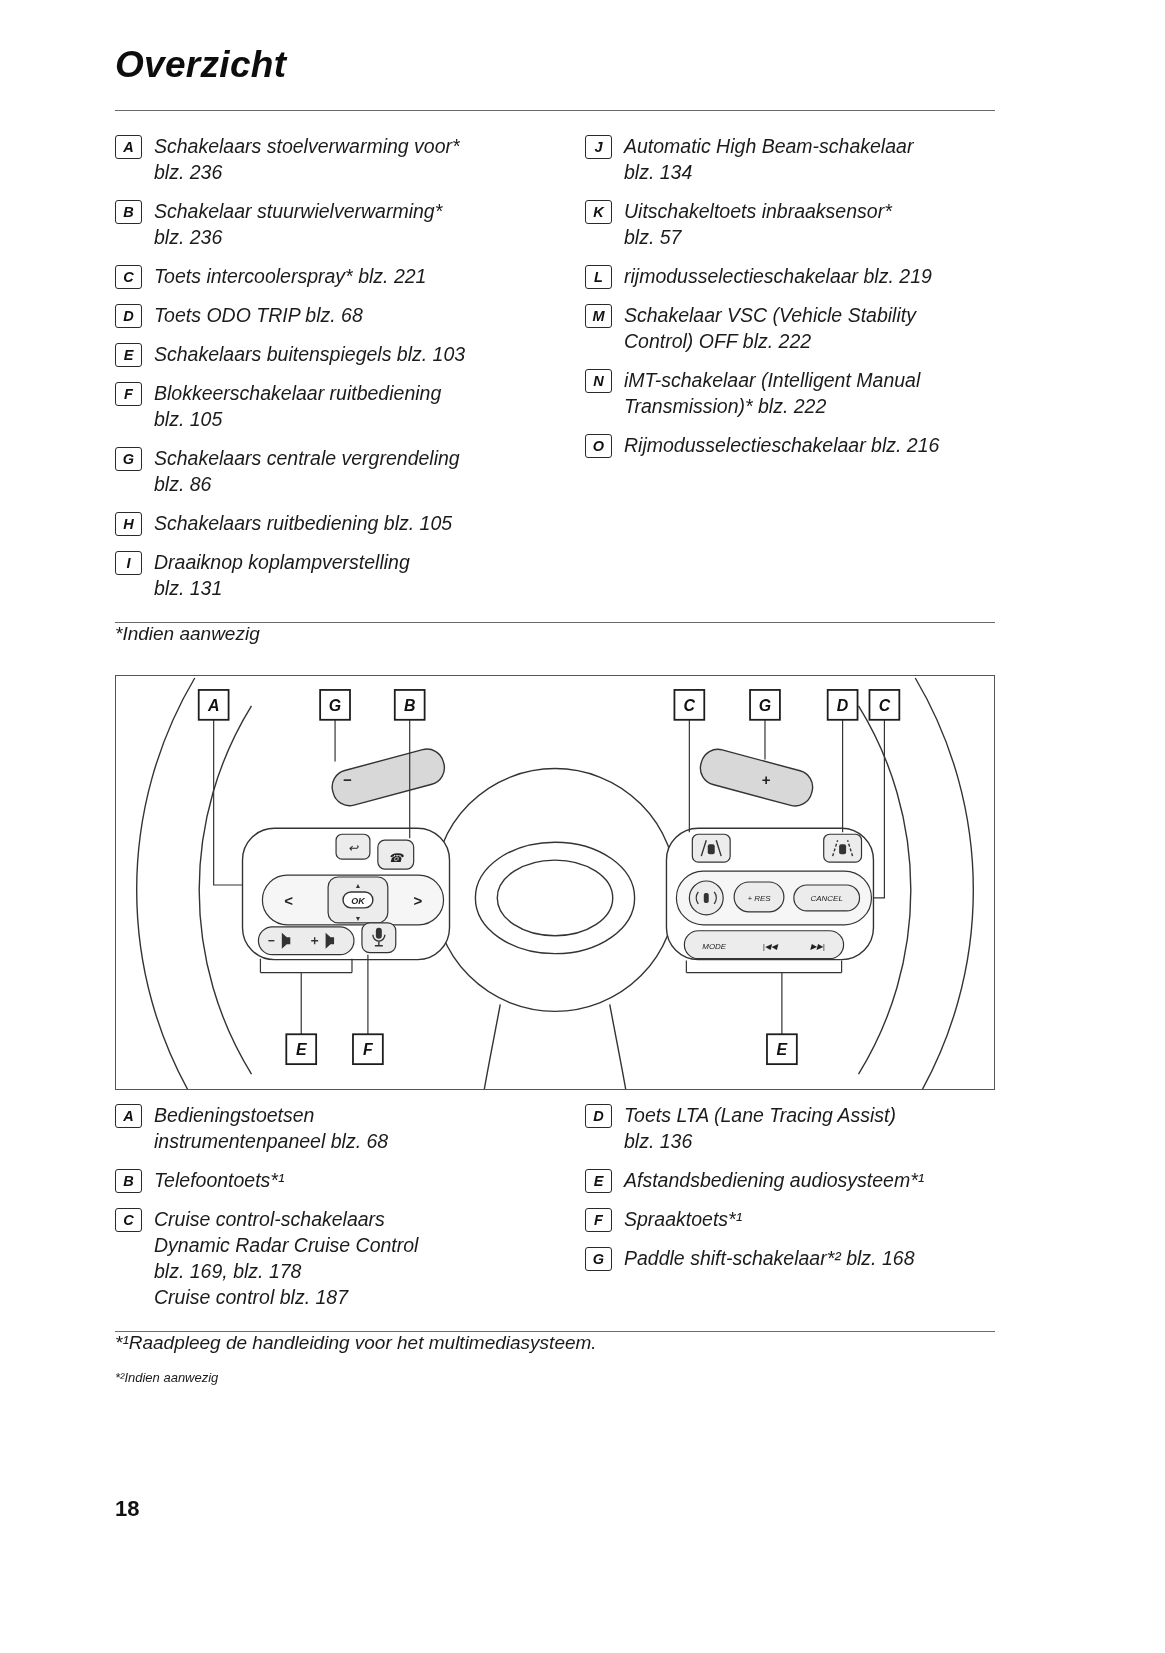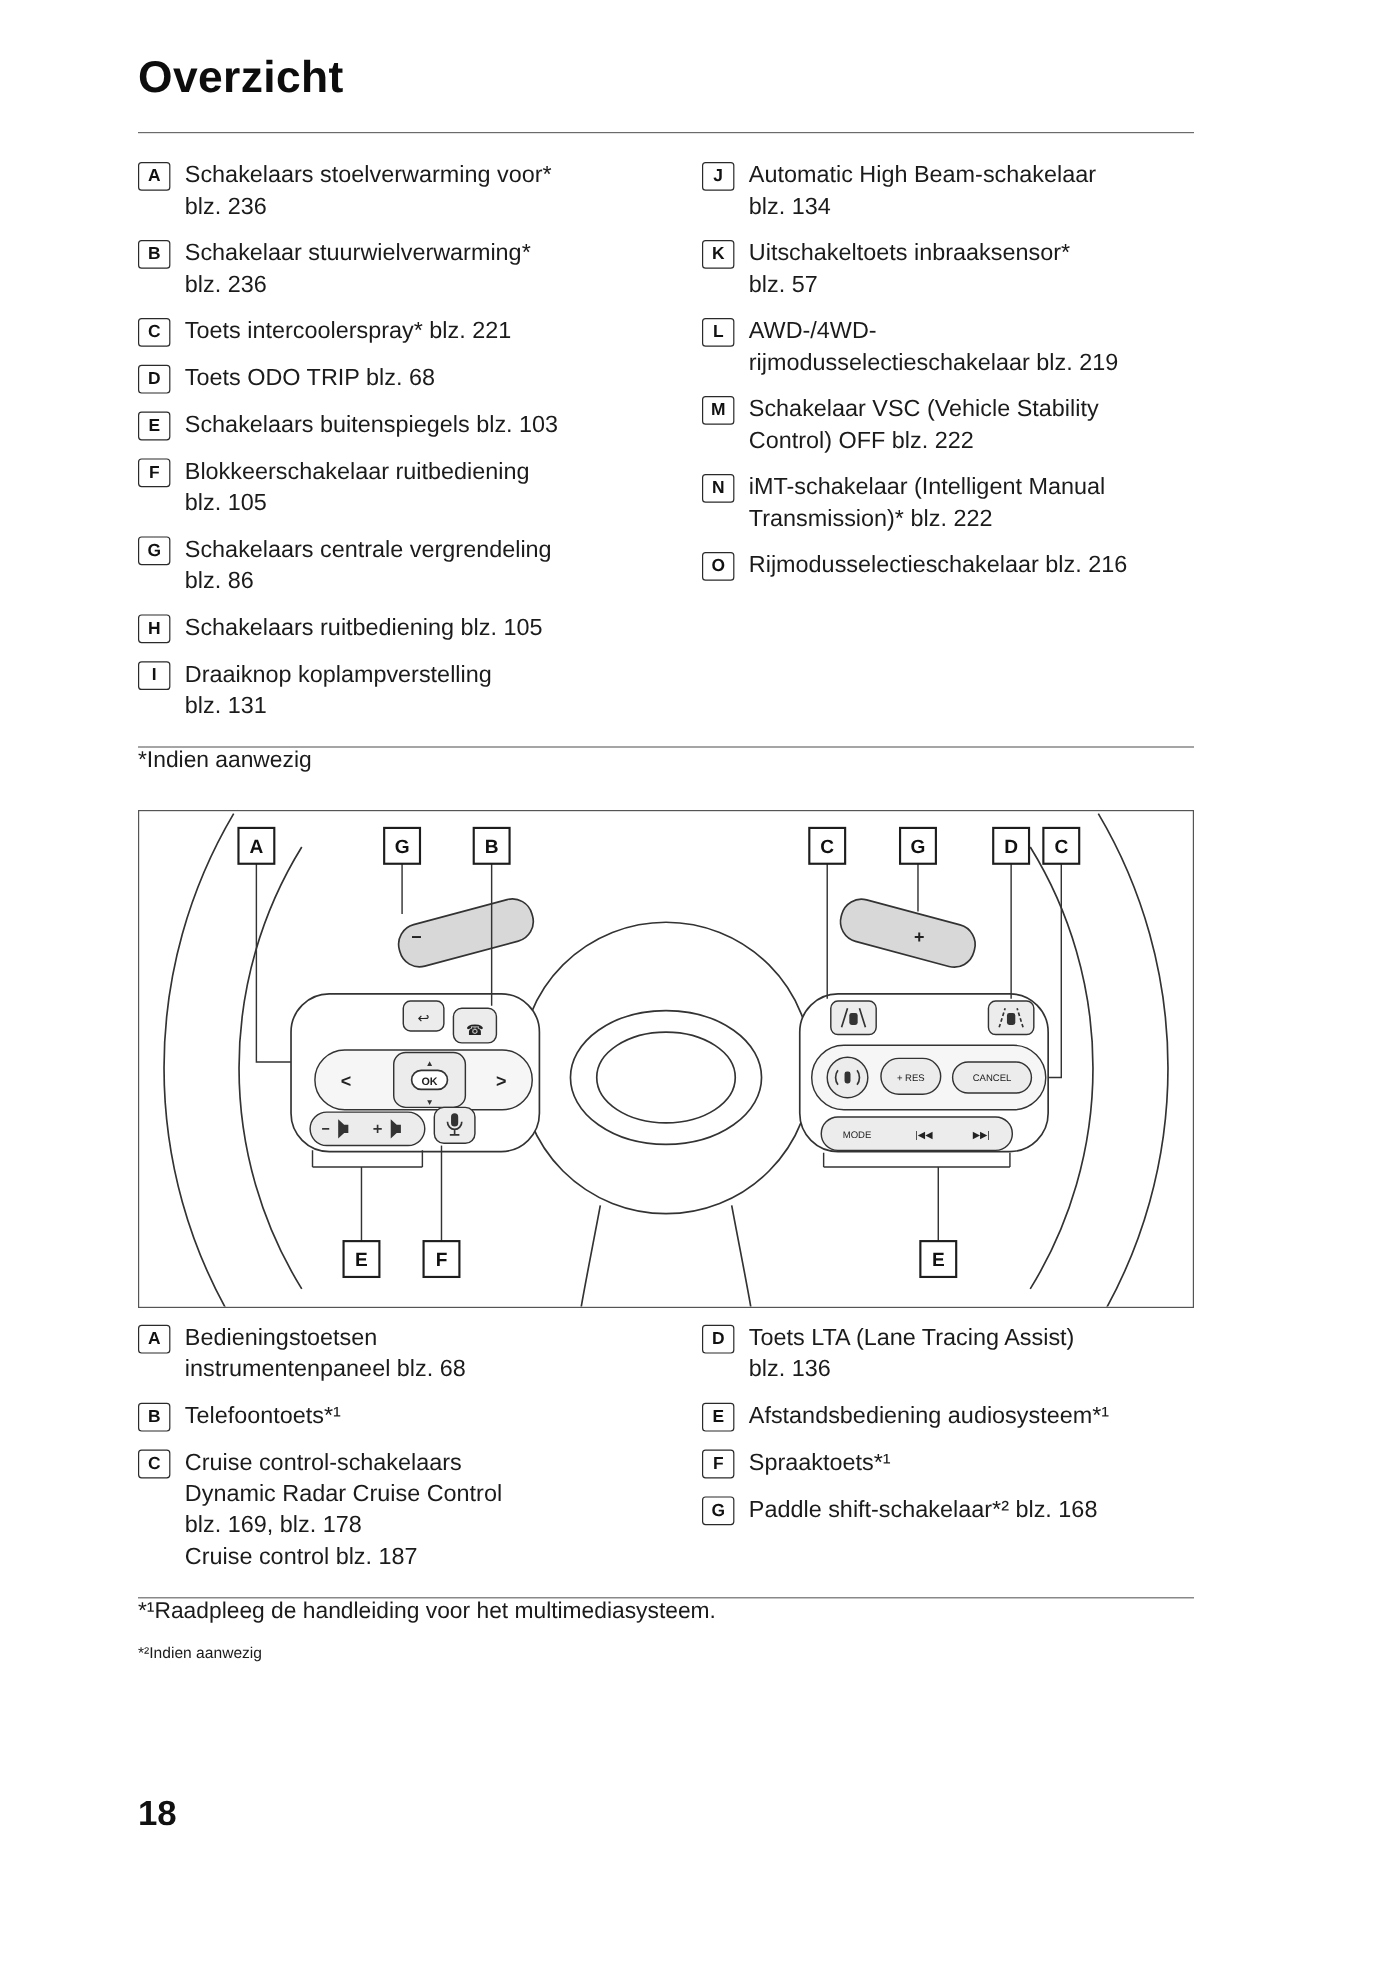--- a/index.html
+++ b/index.html
@@ -2,38 +2,38 @@
 <html><head>
 <meta charset="utf-8">
 <style>
   * { margin:0; padding:0; box-sizing:border-box; }
   html,body { background:#fff; }
   body {
     width:1165px; height:1653px; position:relative;
     font-family:"Liberation Sans", sans-serif;
     color:#1b1b1b;
   }
-  .content { padding:44px 170px 0 115px; }
+  .content { padding:44px 170px 0 115px;font-style:italic; }
   .title { font-size:37px; font-weight:bold; color:#0d0d0d; letter-spacing:0.3px; margin-bottom:24px; }
   .rule { border-top:1.3px solid #6b6b6b; height:0; }
   .two-col { display:grid; grid-template-columns:470px 1fr; padding:22px 0 8px 0; }
   .col {}
   .item { display:flex; gap:12px; margin-bottom:13px; font-size:19.5px; line-height:26px; }
   .keybox {
     flex:0 0 auto; width:27px; height:24px; margin-top:2px;
     border:1.6px solid #2a2a2a; border-radius:3px;
     display:flex; align-items:center; justify-content:center;
     font-size:14.5px; font-weight:bold; color:#111;
   }
   .itemtext {}
   .footnote { font-size:19px; }
   .footnote2 { font-size:13px; margin-top:16px; }
   .figure { width:880px; height:415px; border:1px solid #555; margin-top:30px; overflow:hidden; }
   .list2-wrap { padding-top:12px; }
-  .pagenum { position:absolute; left:115px; top:1496px; font-size:29px; font-weight:bold; color:#111; }
+  .pagenum { position:absolute; left:115px; top:1496px; font-size:22px; font-weight:bold; color:#111; }
 
   svg { font-family:"Liberation Sans", sans-serif; display:block; }
   .ln { stroke:#333; fill:none; stroke-width:1.4; }
   .white { fill:#fff; stroke:#333; stroke-width:1.4; }
   .fillb { fill:#333; stroke:none; }
   .paddle { fill:#d8d8d8; stroke:#333; stroke-width:1.4; }
   .btn  { fill:#ececec; stroke:#333; stroke-width:1.2; }
   .btn2 { fill:#f6f6f6; stroke:#333; stroke-width:1.2; }
   .co { fill:#fff; stroke:#1d1d1d; stroke-width:1.8; }
   .ct { font-size:16px; font-weight:bold; fill:#111; text-anchor:middle; }
@@ -125,21 +125,20 @@
         <div class="item">
           <span class="keybox">K</span>
           <div class="itemtext">
             <div>Uitschakeltoets inbraaksensor*</div>
             <div>blz. 57</div>
           </div>
         </div>
         <div class="item">
           <span class="keybox">L</span>
           <div class="itemtext">
-            <div>AWD-/4WD-</div>
             <div>rijmodusselectieschakelaar blz. 219</div>
           </div>
         </div>
         <div class="item">
           <span class="keybox">M</span>
           <div class="itemtext">
             <div>Schakelaar VSC (Vehicle Stability</div>
             <div>Control) OFF blz. 222</div>
           </div>
         </div>

